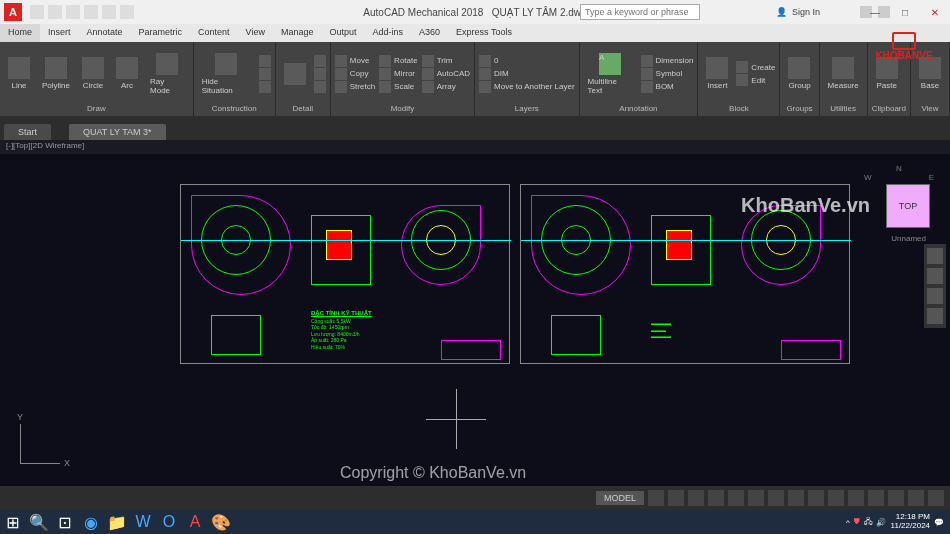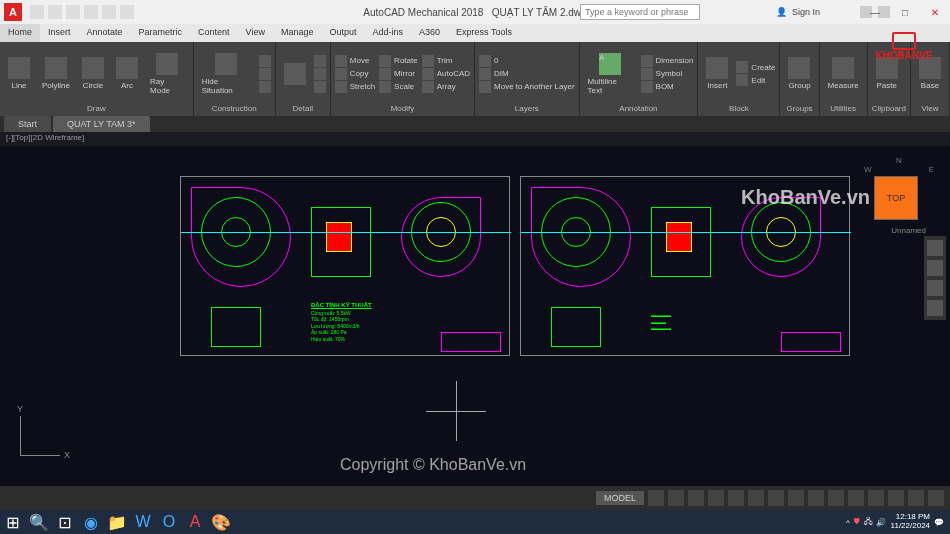--- a/index.html
+++ b/index.html
@@ -21,36 +21,36 @@
 .ribbon{height:74px;background:#434343;display:flex;color:#ccc;font-size:8px;}
 .panel{border-right:1px solid #2a2a2a;display:flex;flex-direction:column;padding:2px 4px;}
 .panel-body{flex:1;display:flex;align-items:center;gap:4px;}
 .panel-label{text-align:center;font-size:8px;color:#bbb;padding:1px 0;}
 .big-btn{display:flex;flex-direction:column;align-items:center;gap:2px;padding:2px 4px;}
 .big-btn .bicon{width:22px;height:22px;background:#5a5a5a;}
 .big-btn .blbl{font-size:8px;}
 .sm-col{display:flex;flex-direction:column;gap:1px;}
 .sm-row{display:flex;align-items:center;gap:3px;font-size:8px;white-space:nowrap;}
 .sm-row .sicon{width:12px;height:12px;background:#5a5a5a;}
-.doc-tabs{height:16px;background:#2d2d2d;display:flex;align-items:end;gap:2px;padding-left:4px;}
+.doc-tabs{height:24px;background:#2d2d2d;display:flex;align-items:end;gap:18px;padding-left:4px;}
 .doc-tab{background:#4a4a4a;color:#ccc;font-size:9px;padding:3px 14px;border-radius:2px 2px 0 0;}
 .doc-tab.active{background:#5a5a5a;}
 .view-label{height:14px;background:#1a1a22;color:#999;font-size:8px;padding:1px 6px;}
 .canvas{position:relative;height:340px;background:#0d0d1a;overflow:hidden;}
 .dwg-frame{position:absolute;border:1px solid #888;}
 .fan-body{position:absolute;border:1px solid #ff00ff;}
 .circle{position:absolute;border:1px solid #0f0;border-radius:50%;}
 .rect{position:absolute;border:1px solid #0f0;}
 .redbox{position:absolute;background:#f00;border:1px solid #ff0;}
 .cyanline{position:absolute;background:#0ff;height:1px;}
 .spec-text{position:absolute;color:#0f0;font-size:5px;line-height:1.3;}
 .spec-title{color:#0f0;font-size:6px;font-weight:bold;text-decoration:underline;}
 .watermark{position:absolute;color:#fff;opacity:0.7;font-size:20px;font-weight:bold;}
 .watermark2{position:absolute;color:#fff;opacity:0.6;font-size:16px;}
-.viewcube{position:absolute;right:32px;top:30px;width:44px;height:44px;background:#f97316;color:#333;font-size:9px;display:flex;align-items:center;justify-content:center;border:1px solid #666;}
+.viewcube{position:absolute;right:20px;top:30px;width:44px;height:44px;background:#f0abfc;color:#333;font-size:9px;display:flex;align-items:center;justify-content:center;border:1px solid #666;}
 .nav-compass{position:absolute;right:16px;top:10px;color:#777;font-size:8px;text-align:center;width:70px;}
 .nav-bar{position:absolute;right:4px;top:90px;width:22px;background:#333;display:flex;flex-direction:column;gap:4px;padding:4px 0;align-items:center;}
 .nav-bar div{width:16px;height:16px;background:#555;}
 .ucs{position:absolute;left:20px;bottom:30px;color:#888;font-size:9px;}
 .crosshair{position:absolute;left:48%;top:78%;}
 .crosshair:before,.crosshair:after{content:"";position:absolute;background:#aaa;}
 .crosshair:before{width:60px;height:1px;left:-30px;}
 .crosshair:after{width:1px;height:60px;top:-30px;}
 .cmdline{position:absolute;bottom:24px;left:230px;right:50px;height:18px;background:#3a3a3a;display:flex;align-items:center;font-size:9px;color:#888;}
 .cmdline .cx{padding:0 6px;color:#aaa;}

